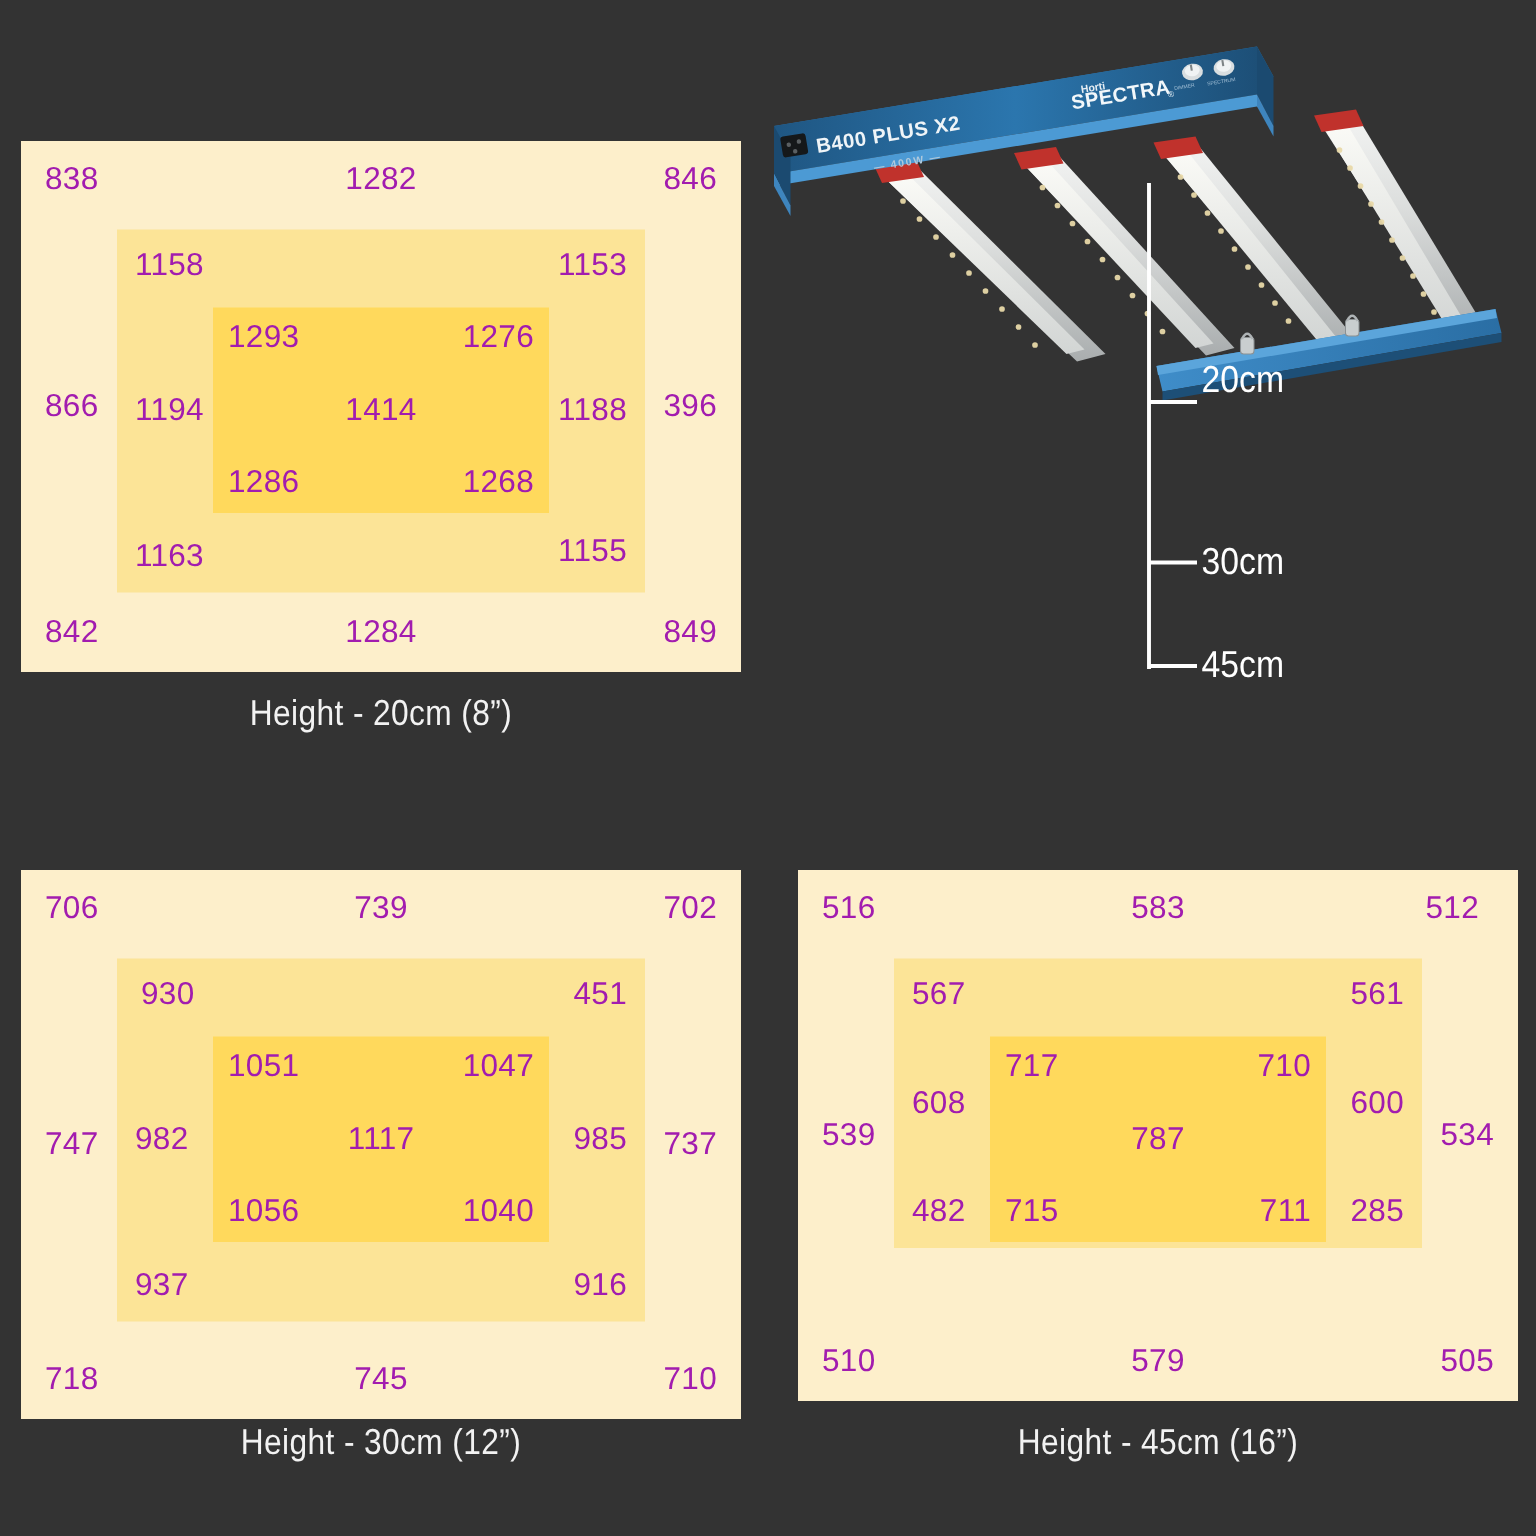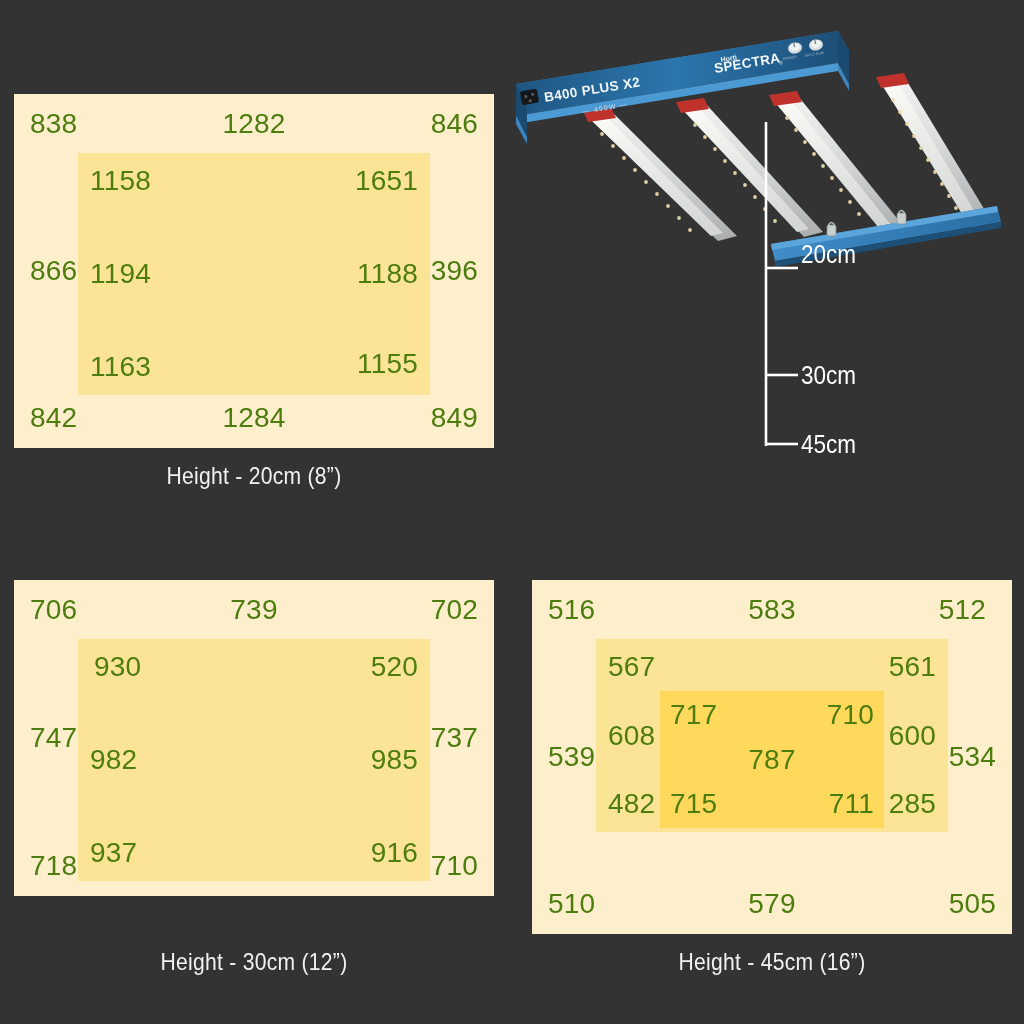--- a/index.html
+++ b/index.html
@@ -29,22 +29,22 @@
     position:absolute;
     background:#FCE497;
   }
   .zone-inner {
     position:absolute;
     background:#FFD95C;
   }
 
   .val {
     position:absolute;
-    color:#4d7c0f;
-    font-size:28px;
+    color:#a21caf;
+    font-size:21px;
     font-weight:400;
     letter-spacing:0.2px;
     white-space:nowrap;
     font-family:"Liberation Sans", sans-serif;
   }
 
   .caption {
     position:absolute;
     color:#F2F2F2;
     font-size:24px;
@@ -84,49 +84,63 @@
     <span class="val" style="left:50%; top:14px; transform:translateX(-50%);">1282</span>
     <span class="val" style="right:16px; top:14px;">846</span>
     <span class="val" style="left:16px;  top:50%; transform:translateY(-50%);">866</span>
     <span class="val" style="right:16px; top:50%; transform:translateY(-50%);">396</span>
     <span class="val" style="left:16px;  bottom:14px;">842</span>
     <span class="val" style="left:50%; bottom:14px; transform:translateX(-50%);">1284</span>
     <span class="val" style="right:16px; bottom:14px;">849</span>
 
     <div class="zone-mid" style="left:64px; top:59px; width:352px; height:242px;">
       <span class="val" style="left:12px;  top:12px;">1158</span>
-      <span class="val" style="right:12px; top:12px;">1651</span>
+      <span class="val" style="right:12px; top:12px;">1153</span>
       <span class="val" style="left:12px;  top:50%; transform:translateY(-50%);">1194</span>
       <span class="val" style="right:12px; top:50%; transform:translateY(-50%);">1188</span>
       <span class="val" style="left:12px;  bottom:12px;">1163</span>
       <span class="val" style="right:12px; bottom:15px;margin-top:32px;">1155</span>
 
+      <div class="zone-inner" style="left:64px; top:52px; width:224px; height:137px;">
+        <span class="val" style="left:10px;  top:8px;">1293</span>
+        <span class="val" style="right:10px; top:8px;">1276</span>
+        <span class="val" style="left:50%; top:50%; transform:translate(-50%,-50%);">1414</span>
+        <span class="val" style="left:10px;  bottom:8px;">1286</span>
+        <span class="val" style="right:10px; bottom:8px;">1268</span>
+      </div>
     </div>
   </div>
   <div class="caption" style="left:14px; top:462px; width:480px;">Height - 20cm (8”)</div>
 
-  <div class="ppfd-panel" style="left:14px; top:580px; width:480px; height:316px;">
+  <div class="ppfd-panel" style="left:14px; top:580px; width:480px; height:366px;">
 
     <span class="val" style="left:16px;  top:14px;">706</span>
     <span class="val" style="left:50%; top:14px; transform:translateX(-50%);">739</span>
     <span class="val" style="right:16px; top:14px;">702</span>
     <span class="val" style="left:16px;  top:50%; transform:translateY(-50%);">747</span>
     <span class="val" style="right:16px; top:50%; transform:translateY(-50%);">737</span>
     <span class="val" style="left:16px;  bottom:14px;">718</span>
     <span class="val" style="left:50%; bottom:14px; transform:translateX(-50%);">745</span>
     <span class="val" style="right:16px; bottom:14px;">710</span>
 
     <div class="zone-mid" style="left:64px; top:59px; width:352px; height:242px;">
       <span class="val" style="left:16px;  top:12px;">930</span>
-      <span class="val" style="right:12px; top:12px;">520</span>
+      <span class="val" style="right:12px; top:12px;">451</span>
       <span class="val" style="left:12px;  top:50%; transform:translateY(-50%);">982</span>
       <span class="val" style="right:12px; top:50%; transform:translateY(-50%);">985</span>
       <span class="val" style="left:12px;  bottom:12px;">937</span>
       <span class="val" style="right:12px; bottom:12px;">916</span>
 
+      <div class="zone-inner" style="left:64px; top:52px; width:224px; height:137px;">
+        <span class="val" style="left:10px;  top:8px;">1051</span>
+        <span class="val" style="right:10px; top:8px;">1047</span>
+        <span class="val" style="left:50%; top:50%; transform:translate(-50%,-50%);">1117</span>
+        <span class="val" style="left:10px;  bottom:8px;">1056</span>
+        <span class="val" style="right:10px; bottom:8px;">1040</span>
+      </div>
     </div>
   </div>
   <div class="caption" style="left:14px; top:948px; width:480px;">Height - 30cm (12”)</div>
 
   <div class="ppfd-panel" style="left:532px; top:580px; width:480px; height:354px;">
 
     <span class="val" style="left:16px;  top:14px;">516</span>
     <span class="val" style="left:50%; top:14px; transform:translateX(-50%);">583</span>
     <span class="val" style="right:26px; top:14px;">512</span>
     <span class="val" style="left:16px;  top:50%; transform:translateY(-50%);">539</span>

